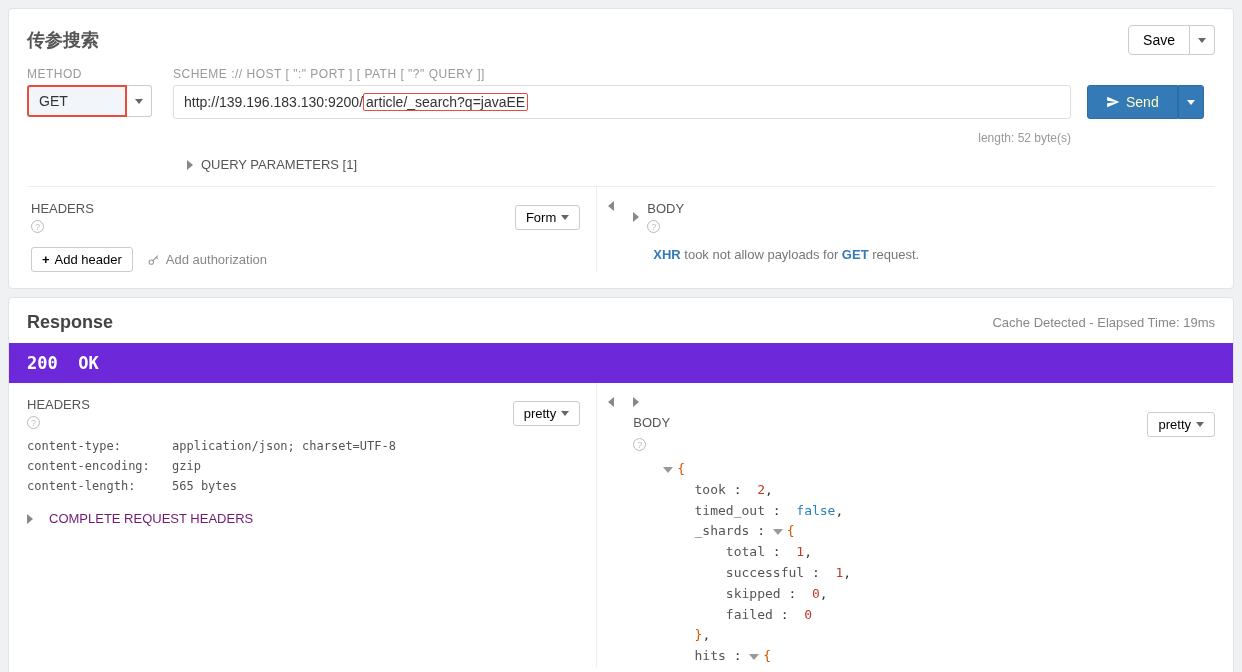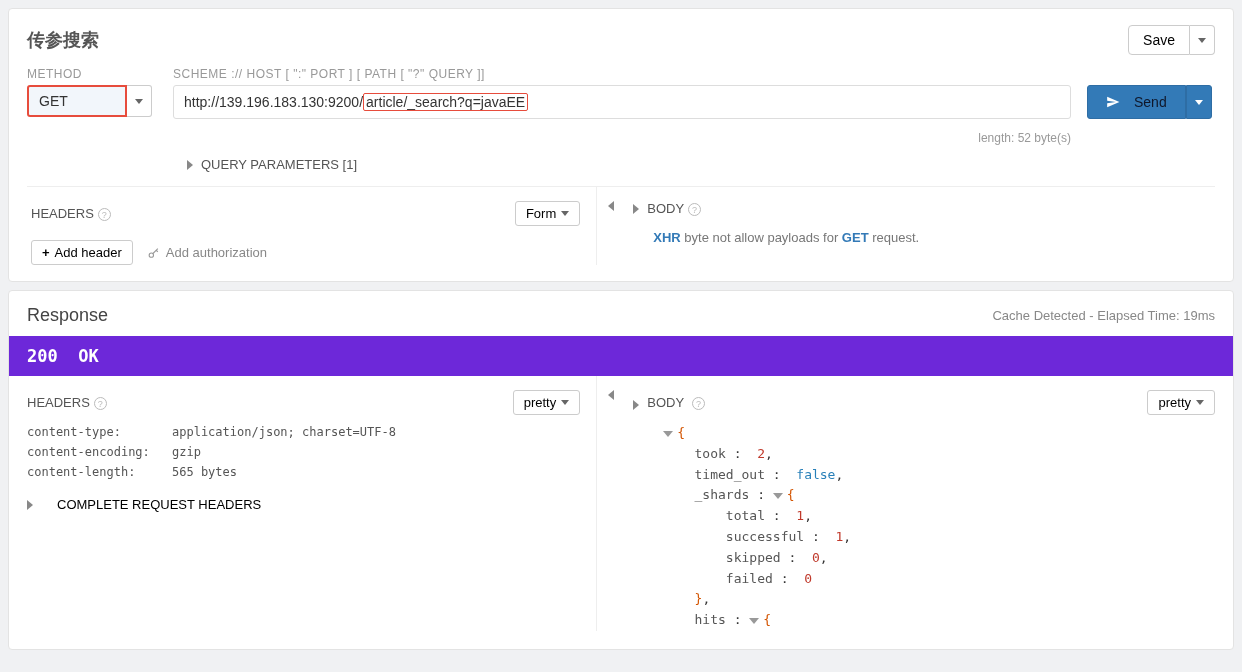--- a/index.html
+++ b/index.html
@@ -100,25 +100,25 @@
   padding: 0 2px;
 }
 .url-meta {
   text-align: right;
   font-size: 12px;
   color: #999;
   margin-top: 12px;
 }
 .btn-send {
   background: #337ab7;
-  color: #0f172a;
+  color: #fef9c3;
   border: 1px solid #2e6da4;
   border-radius: 3px 0 0 3px;
   padding: 7px 18px;
-  display: flex; align-items: center; gap: 14px;
+  display: flex; align-items: center; gap: 6px;
   font-size: 14px;
   cursor: pointer;
   height: 34px;
 }
 .btn-send-caret {
   background: #337ab7;
   border: 1px solid #2e6da4;
   border-left: 1px solid #2e6da4;
   border-radius: 0 3px 3px 0;
   padding: 7px 8px;
@@ -177,22 +177,23 @@
 .split-right { flex: 1; padding-left: 8px; }
 .section-header {
   display: flex;
   justify-content: space-between;
   align-items: center;
 }
 .section-label {
   font-size: 13px;
   color: #555;
   display: flex;
-  align-items: flex-end;
+  align-items: flex-start;
   gap: 4px;
+  flex-direction: column;
 }
 .help-circle {
   display: inline-block;
   width: 13px; height: 13px;
   border: 1px solid #bbb;
   border-radius: 50%;
   font-size: 9px;
   text-align: center;
   line-height: 12px;
   color: #bbb;
@@ -226,21 +227,21 @@
 }
 .body-msg .link-blue { color: #337ab7; font-weight: bold; }
 
 .response-panel { padding: 0 0 18px 0; }
 .response-header {
   display: flex;
   justify-content: space-between;
   align-items: center;
   padding: 14px 18px 10px 18px;
 }
-.response-title { font-size: 18px; font-weight: 400; color: #444; }
+.response-title { font-size: 18px; font-weight: 700; color: #444; }
 .response-meta { font-size: 13px; color: #888; }
 .status-bar {
   background: #6d28d9;
   color: #fff;
   padding: 10px 18px;
   font-family: "Menlo", "Consolas", monospace;
   font-size: 17px;
   font-weight: bold;
 }
 .response-split {
@@ -254,23 +255,23 @@
   display: flex;
   font-family: "Menlo", "Consolas", monospace;
   font-size: 12px;
   color: #555;
   margin-bottom: 6px;
 }
 .kv-key { width: 145px; }
 .collapse-row {
   display: flex;
   align-items: center;
-  gap: 24px;
-  font-size: 13px;
-  color: #000000;
+  gap: 16px;
+  font-size: 13px;
+  color: #701a75;
   margin-top: 18px;
   cursor: pointer;
 }
 .json-view {
   font-family: "Menlo", "Consolas", monospace;
   font-size: 13px;
   line-height: 1.6;
   padding-left: 30px;
   padding-top: 8px;
 }
@@ -369,21 +370,21 @@
     </div>
     <div class="split-right">
       <div class="section-header" style="justify-content:flex-start; gap:8px;">
         <span class="tri-right"></span>
         <div class="section-label">
           <span>BODY</span>
           <span class="help-circle">?</span>
         </div>
       </div>
       <div class="body-msg">
-        <span class="link-blue">XHR</span><span> byte not allow payloads for </span><span class="link-blue">GET</span><span> request.</span>
+        <span class="link-blue">XHR</span><span> took not allow payloads for </span><span class="link-blue">GET</span><span> request.</span>
       </div>
     </div>
   </div>
 </div>
 
 <div class="panel response-panel">
   <div class="response-header">
     <div class="response-title">Response</div>
     <div class="response-meta">Cache Detected - Elapsed Time: 19ms</div>
   </div>

